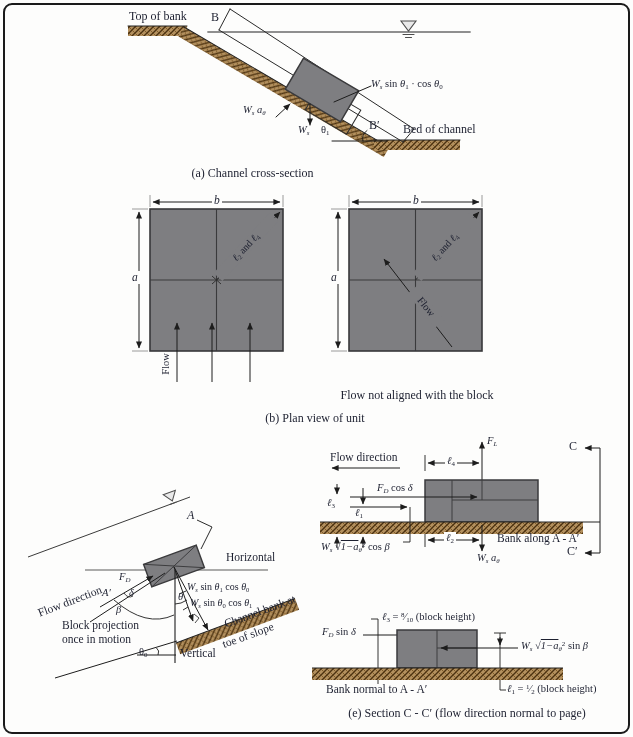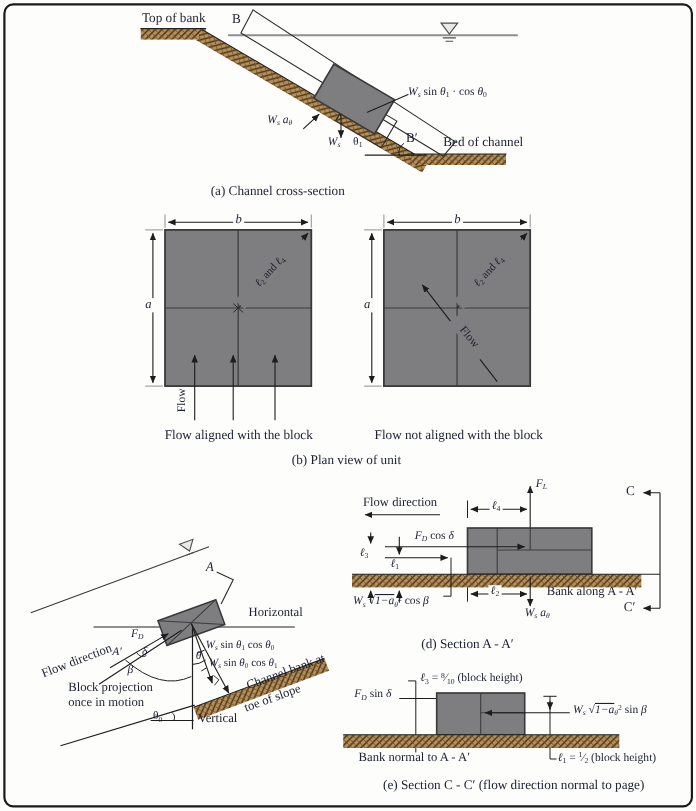--- a/index.html
+++ b/index.html
@@ -234,21 +234,20 @@
 <div class="lbl cap ctr" style="left:140px;top:167px;width:225px;">(a) Channel cross-section</div>
 
 <div class="lbl it wbg" style="left:212px;top:194px;">b</div>
 <div class="lbl it wbg" style="left:130px;top:271px;">a</div>
 <div class="lbl it xs ctr gbg" style="left:205px;top:241px;width:80px;transform:rotate(-47deg);"><span>ℓ</span><span class="sub rm">2</span><span class="rm"> and </span><span>ℓ</span><span class="sub rm">4</span></div>
 <div class="lbl sm ctr" style="left:146px;top:358px;width:40px;transform:rotate(-90deg);">Flow</div>
 <div class="lbl it wbg" style="left:411px;top:194px;">b</div>
 <div class="lbl it wbg" style="left:329px;top:271px;">a</div>
 <div class="lbl it xs ctr gbg" style="left:404px;top:241px;width:80px;transform:rotate(-47deg);"><span>ℓ</span><span class="sub rm">2</span><span class="rm"> and </span><span>ℓ</span><span class="sub rm">4</span></div>
 <div class="lbl sm ctr gbg" style="left:404px;top:301px;width:42px;transform:rotate(51deg);">Flow</div>
-<div class="lbl cap ctr" style="left:128px;top:389px;width:178px;">Flow aligned with the block</div>
 <div class="lbl cap ctr" style="left:322px;top:389px;width:190px;">Flow not aligned with the block</div>
 <div class="lbl cap ctr" style="left:215px;top:412px;width:200px;">(b) Plan view of unit</div>
 
 <div class="lbl it cap" style="left:187px;top:509px;">A</div>
 <div class="lbl" style="left:226px;top:551px;">Horizontal</div>
 <div class="lbl it sm" style="left:119px;top:571px;"><span>F</span><span class="sub">D</span></div>
 <div class="lbl it sm" style="left:102px;top:587px;">A′</div>
 <div class="lbl it sm" style="left:129px;top:587px;">δ</div>
 <div class="lbl ctr" style="left:28px;top:595px;width:84px;transform:rotate(-21deg);">Flow direction</div>
 <div class="lbl it sm" style="left:178px;top:591px;">θ</div>
@@ -267,21 +266,20 @@
 <div class="lbl cap" style="left:569px;top:440px;">C</div>
 <div class="lbl cap" style="left:567px;top:545px;">C′</div>
 <div class="lbl it sm wbg" style="left:445px;top:455px;"><span>ℓ</span><span class="sub rm">4</span></div>
 <div class="lbl it sm" style="left:377px;top:482px;"><span>F</span><span class="sub">D</span><span class="rm"> cos </span><span>δ</span></div>
 <div class="lbl it sm" style="left:327px;top:497px;"><span>ℓ</span><span class="sub rm">3</span></div>
 <div class="lbl it sm" style="left:355px;top:507px;"><span>ℓ</span><span class="sub rm">1</span></div>
 <div class="lbl it sm" style="left:321px;top:541px;"><span>W</span><span class="sub">s</span><span class="rm"> </span><span class="rm">√</span><span class="ovl">1−a</span><span class="sub">θ</span><span class="sup rm">2</span><span class="rm"> cos </span><span>β</span></div>
 <div class="lbl it sm wbg" style="left:444px;top:532px;"><span>ℓ</span><span class="sub rm">2</span></div>
 <div class="lbl" style="left:497px;top:532px;">Bank along A - A′</div>
 <div class="lbl it sm" style="left:477px;top:552px;"><span>W</span><span class="sub">s</span><span> a</span><span class="sub">θ</span></div>
-<div class="lbl cap ctr" style="left:355px;top:579px;width:140px;">(d) Section A - A′</div>
 
 <div class="lbl it sm" style="left:382px;top:611px;"><span>ℓ</span><span class="sub rm">3</span><span class="rm"> = </span><span class="sup rm">8</span><span class="rm">⁄</span><span class="sub rm">10</span><span class="rm"> (block height)</span></div>
 <div class="lbl it sm" style="left:322px;top:626px;"><span>F</span><span class="sub">D</span><span class="rm"> sin </span><span>δ</span></div>
 <div class="lbl it sm" style="left:521px;top:640px;"><span>W</span><span class="sub">s</span><span class="rm"> </span><span class="rm">√</span><span class="ovl">1−a</span><span class="sub">θ</span><span class="sup rm">2</span><span class="rm"> sin </span><span>β</span></div>
 <div class="lbl" style="left:310px;top:683px;margin-left:16px;">Bank normal to A - A′</div>
 <div class="lbl it sm" style="left:507px;top:683px;"><span>ℓ</span><span class="sub rm">1</span><span class="rm"> = </span><span class="sup rm">1</span><span class="rm">⁄</span><span class="sub rm">2</span><span class="rm"> (block height)</span></div>
 <div class="lbl cap ctr" style="left:316px;top:707px;width:302px;">(e) Section C - C′ (flow direction normal to page)</div>
 
 <div class="frame"></div>
 </div>

